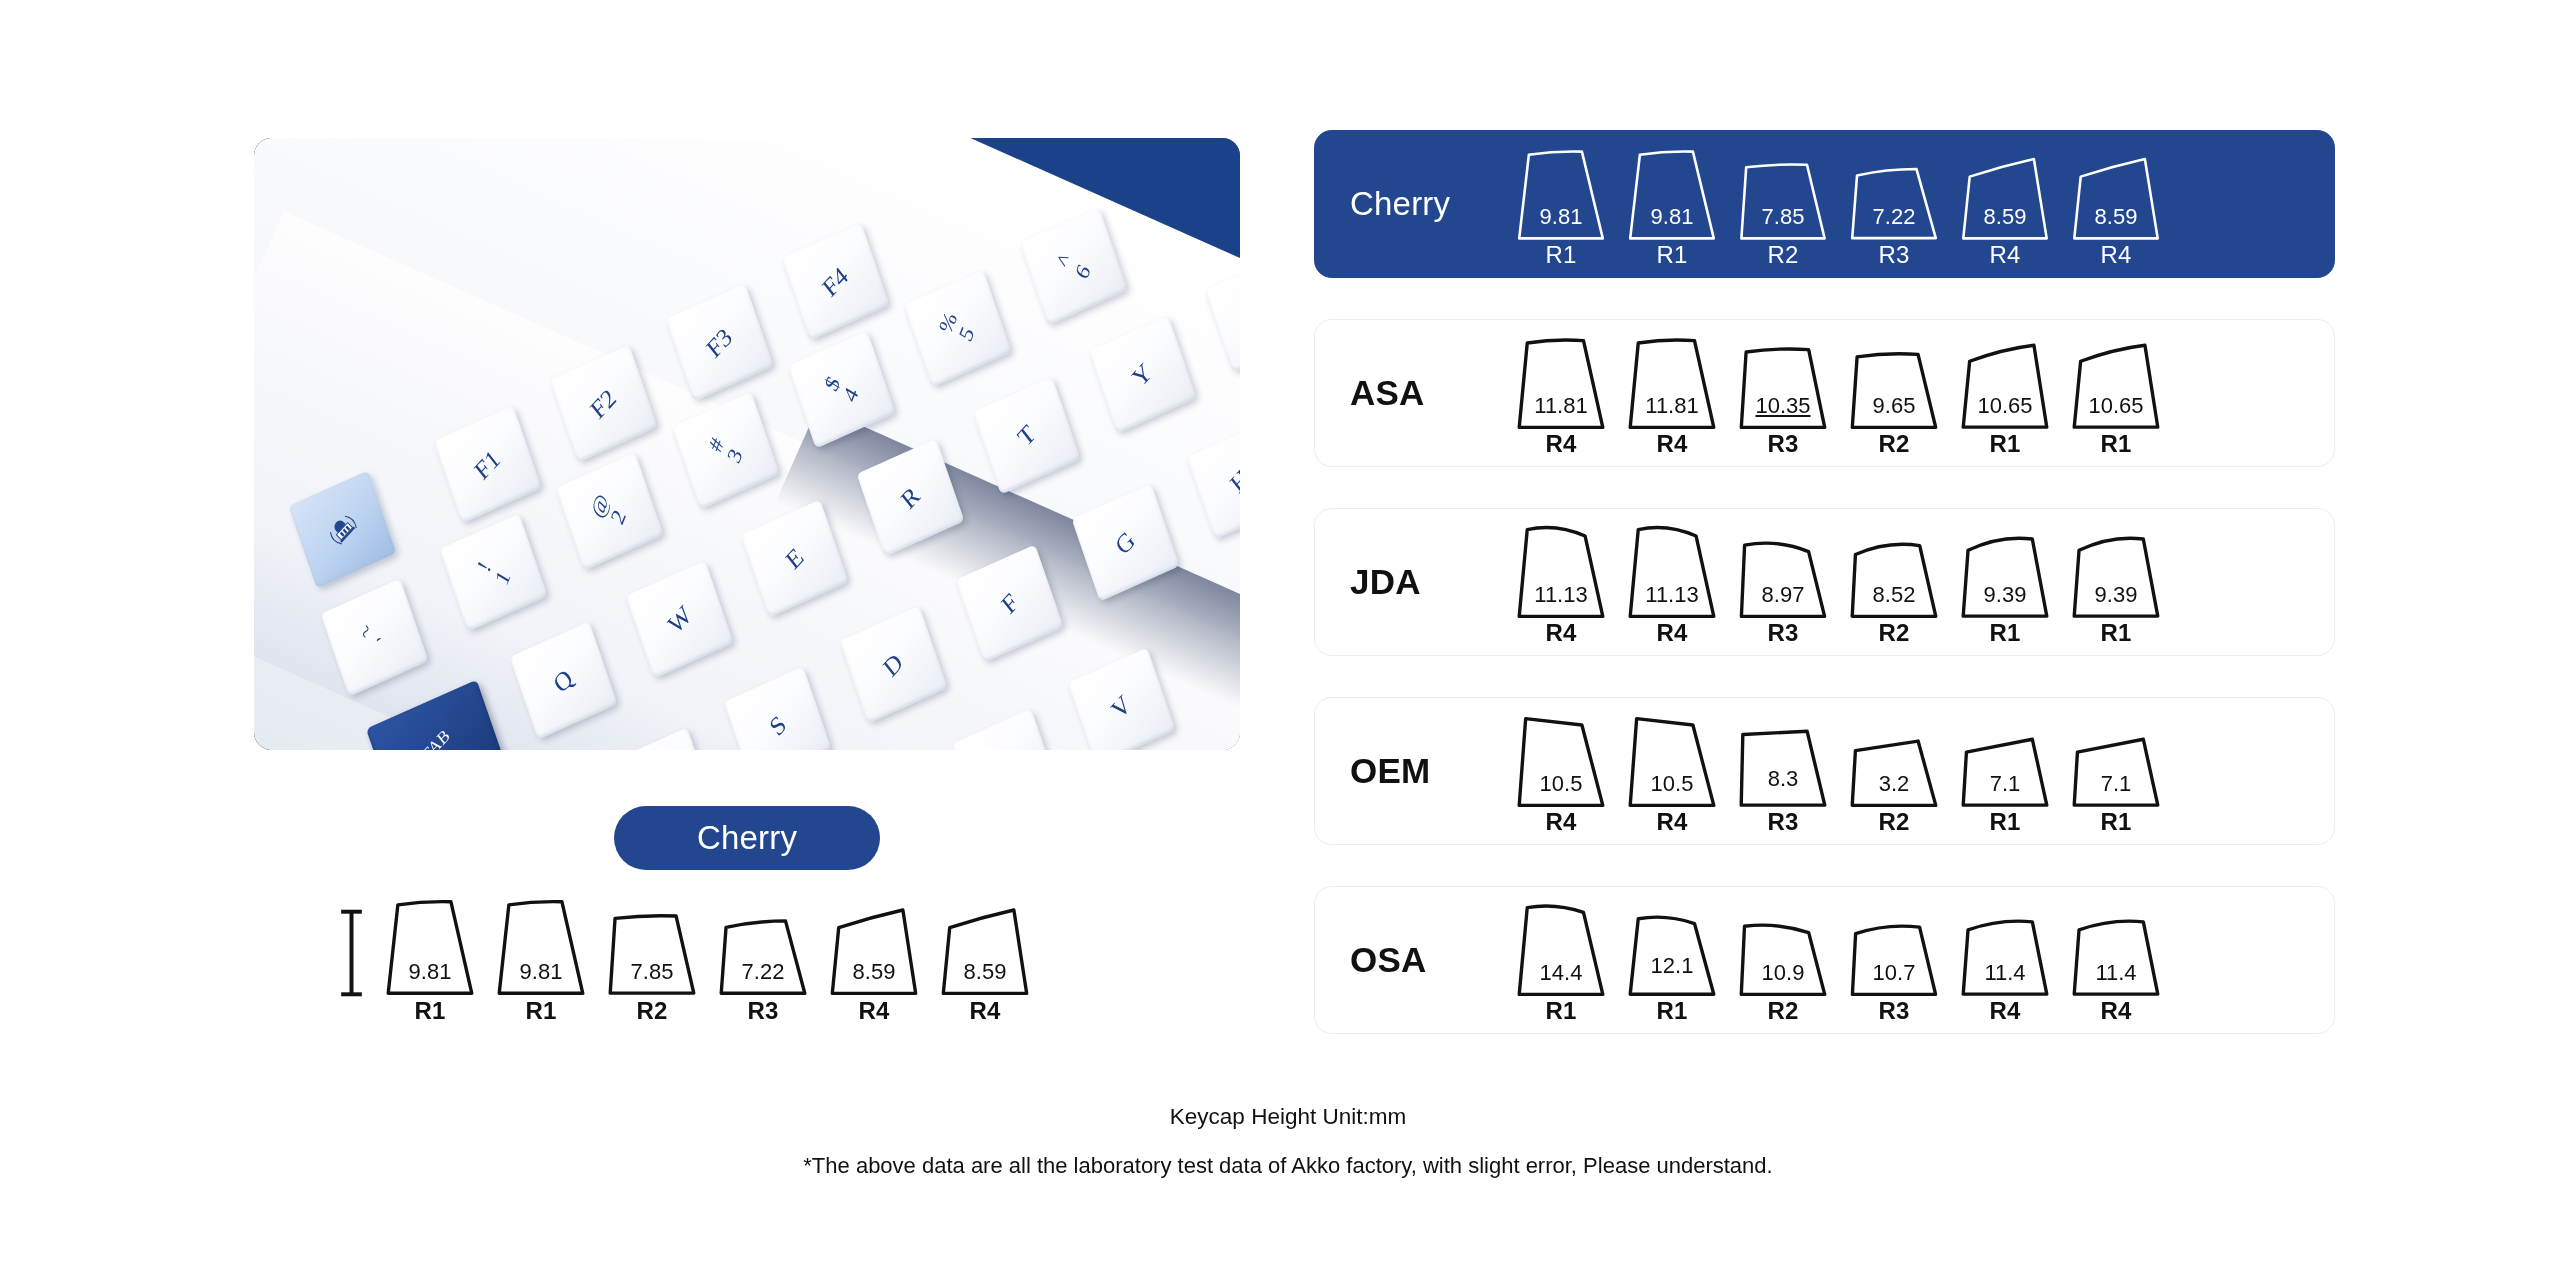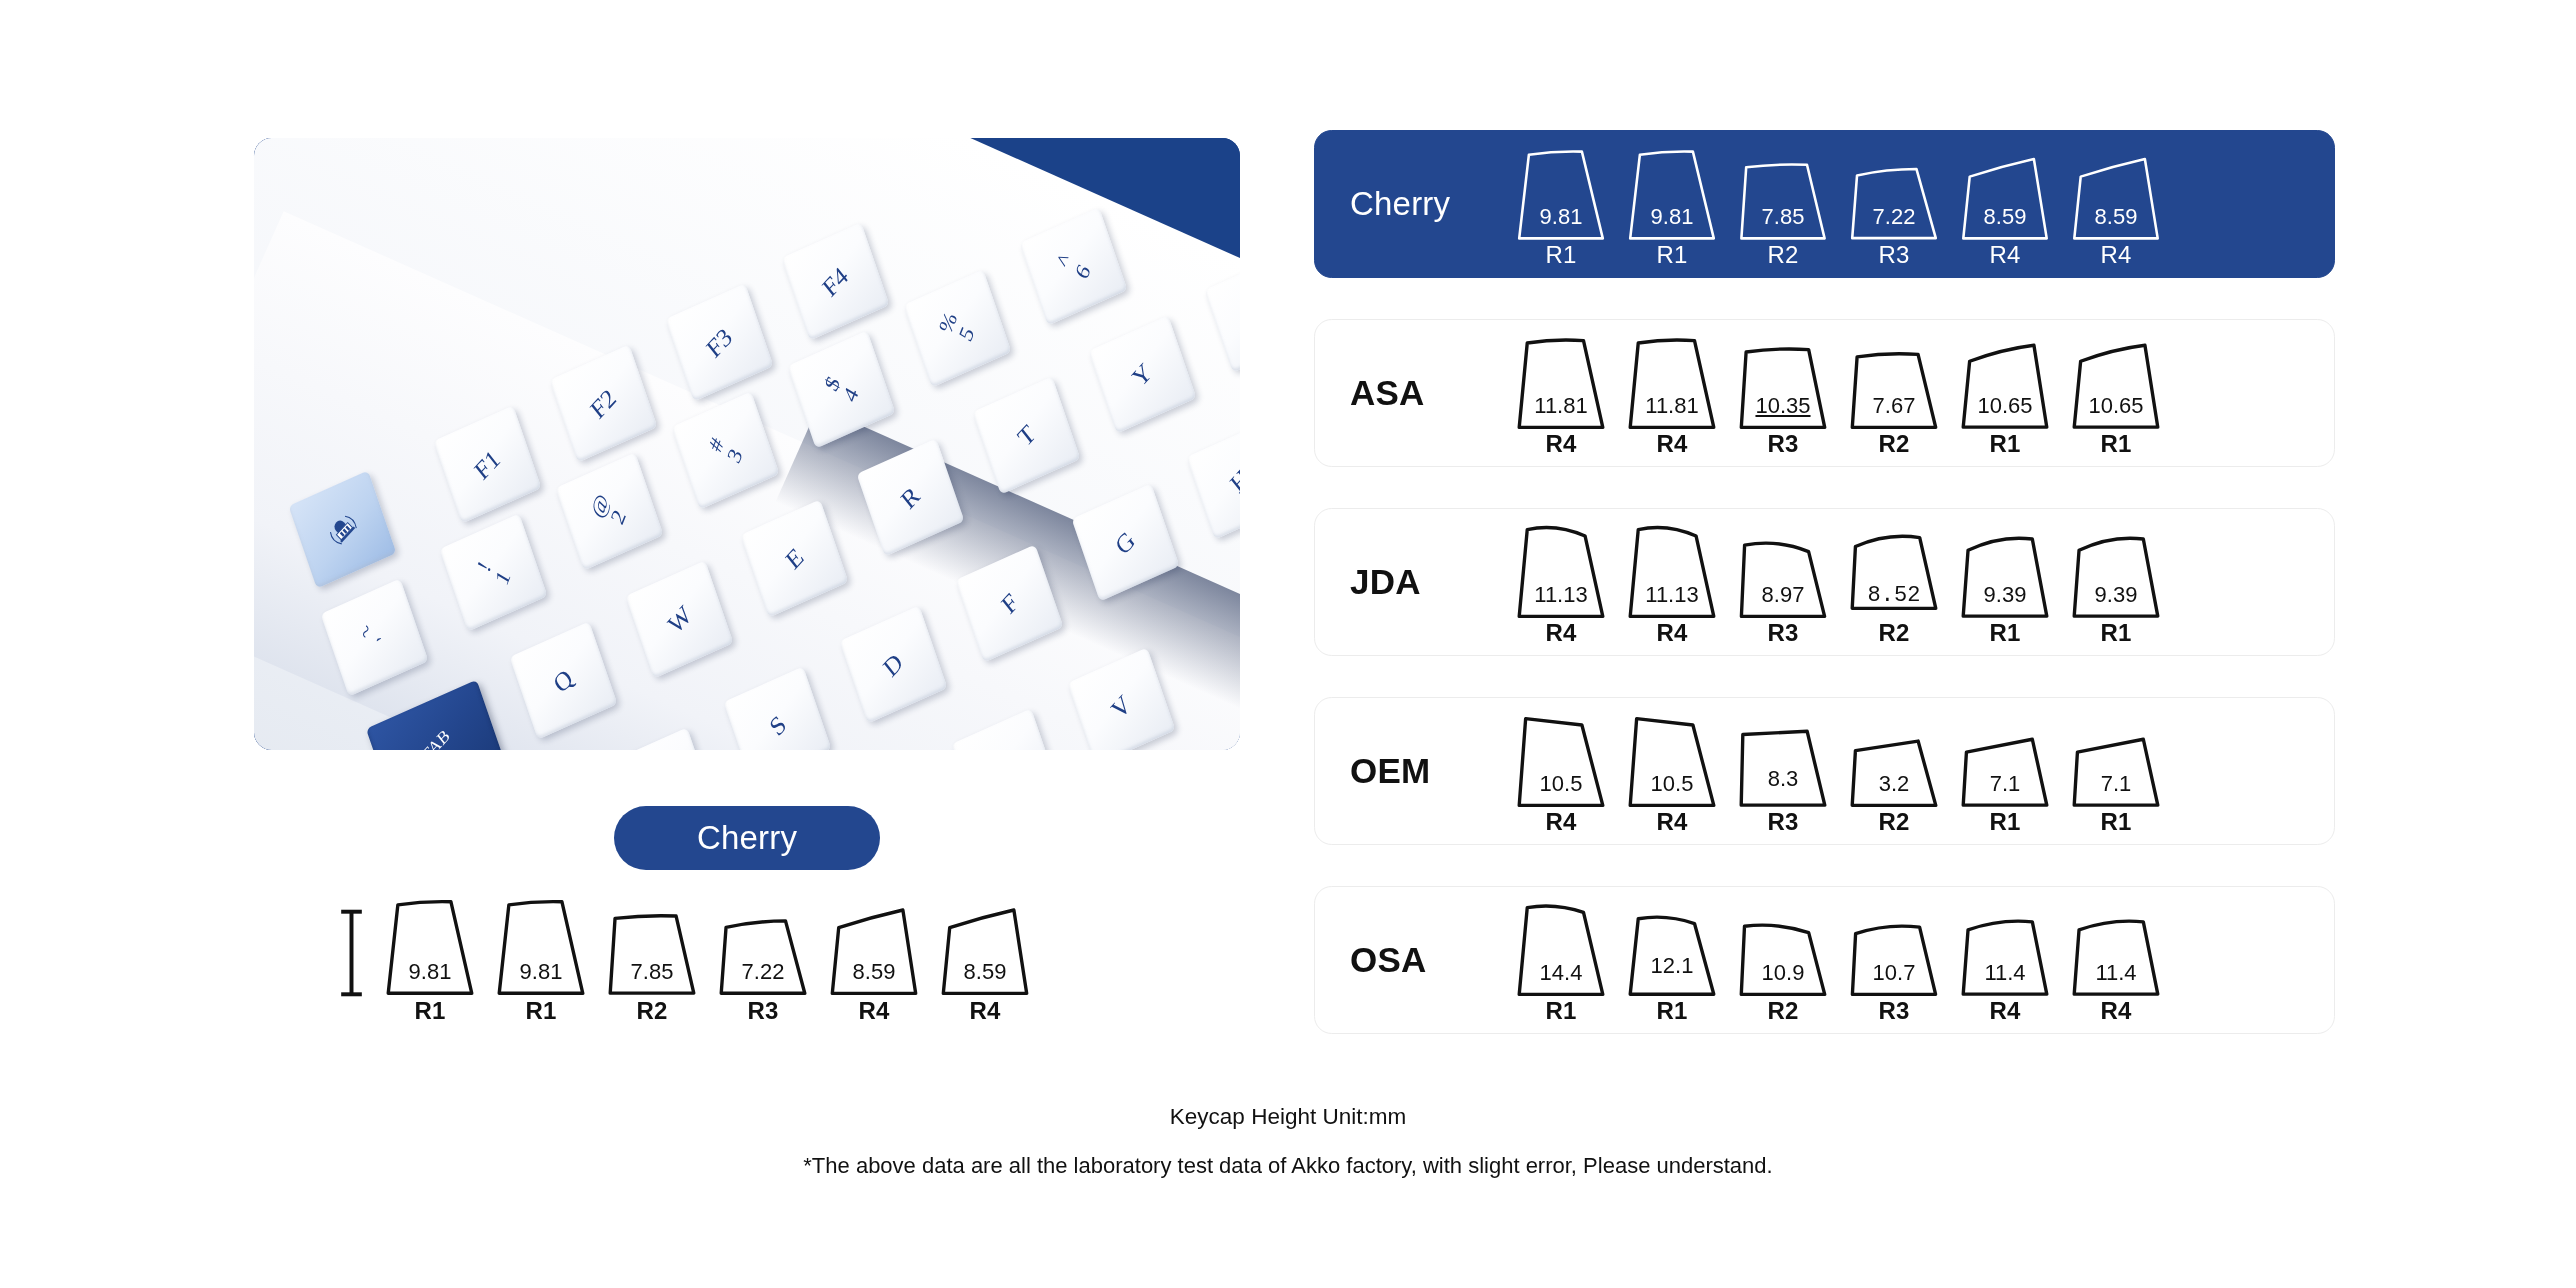--- a/index.html
+++ b/index.html
@@ -401,21 +401,21 @@
               </svg>
               <div class="capval" style="bottom: 9.7px; text-decoration: underline;">10.35</div>
             </div>
             <div class="caplabel">R3</div>
           </div>
           <div class="capwrap">
             <div style="position: relative; height: 90px; width: 90px; display: flex; align-items: flex-end;">
               <svg class="capsvg" width="90" height="77" viewBox="0 0 112 96">
                 <path d="M 4 94 L 10 6 Q 48 0.5 86 3 L 108 94 Z" fill="none" stroke="#111111" stroke-width="4.2" stroke-linejoin="round"></path>
               </svg>
-              <div class="capval" style="bottom: 9.7px;">7.67</div>
+              <div class="capval" style="bottom: 9.7px;">9.65</div>
             </div>
             <div class="caplabel">R2</div>
           </div>
           <div class="capwrap">
             <div style="position: relative; height: 90px; width: 90px; display: flex; align-items: flex-end;">
               <svg class="capsvg" width="90" height="84" viewBox="0 0 112 104">
                 <path d="M 4 102 L 12 20 Q 52 5 92 0 L 108 102 Z" fill="none" stroke="#111111" stroke-width="4.2" stroke-linejoin="round"></path>
               </svg>
               <div class="capval" style="bottom: 9.7px;">10.65</div>
             </div>
@@ -456,21 +456,21 @@
           <div class="capwrap">
             <div style="position: relative; height: 90px; width: 90px; display: flex; align-items: flex-end;">
               <svg class="capsvg" width="90" height="76" viewBox="0 0 112 95">
                 <path d="M 4 93 L 8 4 Q 48 -4 88 12 L 108 93 Z" fill="none" stroke="#111111" stroke-width="4.2" stroke-linejoin="round"></path>
               </svg>
               <div class="capval" style="bottom: 9.7px;">8.97</div>
             </div>
             <div class="caplabel">R3</div>
           </div>
           <div class="capwrap">
-            <div style="position: relative; height: 90px; width: 90px; display: flex; align-items: center; font-family: Liberation Mono, monospace;">
+            <div style="position: relative; height: 90px; width: 90px; display: flex; align-items: flex-end;">
               <svg class="capsvg" width="90" height="74" viewBox="0 0 112 92">
                 <path d="M 4 90 L 8 13 Q 48 -4.5 88 2 L 108 90 Z" fill="none" stroke="#111111" stroke-width="4.2" stroke-linejoin="round"></path>
               </svg>
               <div class="capval" style="bottom: 9.7px;">8.52</div>
             </div>
             <div class="caplabel">R2</div>
           </div>
           <div class="capwrap">
             <div style="position: relative; height: 90px; width: 90px; display: flex; align-items: flex-end;">
               <svg class="capsvg" width="90" height="80" viewBox="0 0 112 99">

